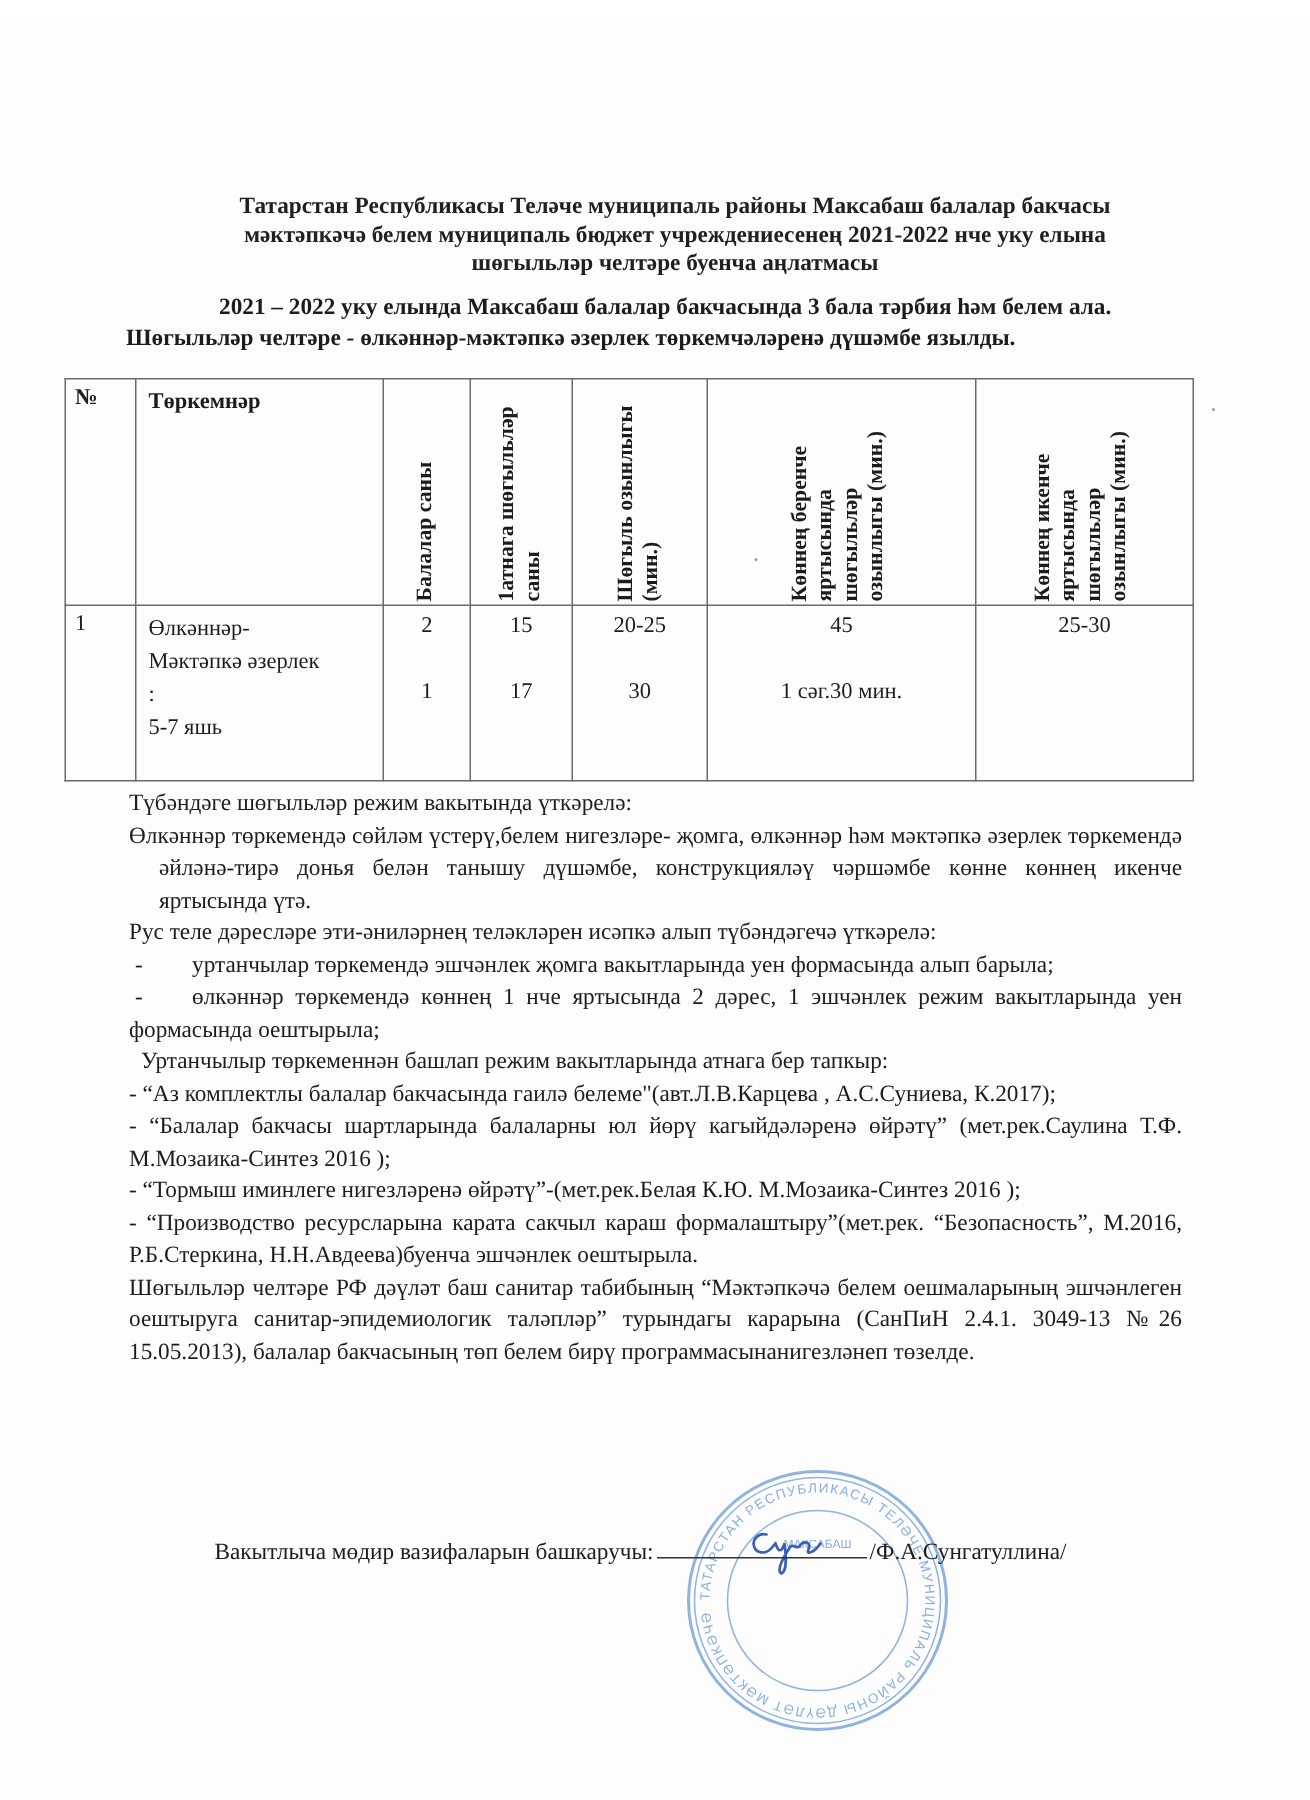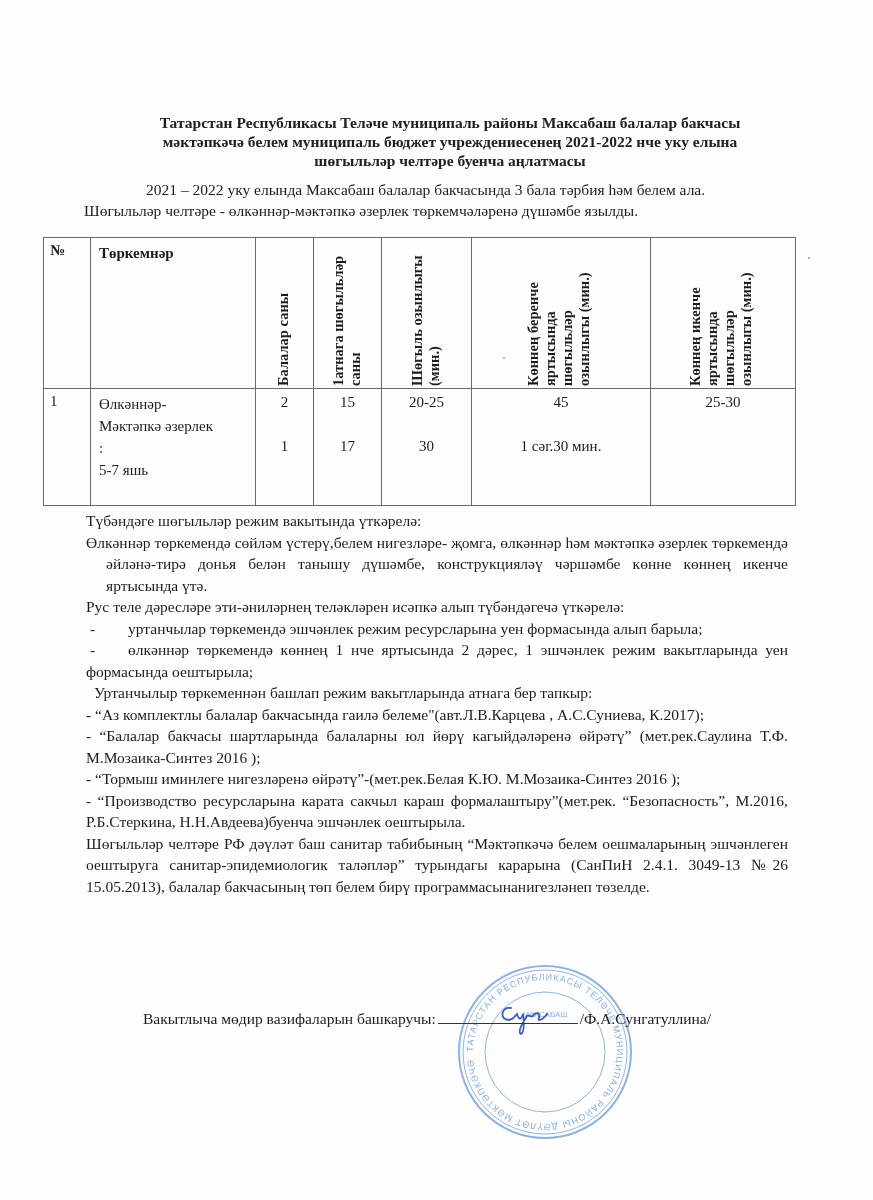--- a/index.html
+++ b/index.html
@@ -1,21 +1,21 @@
 <!DOCTYPE html>
 <html><head>
 <meta charset="utf-8">
 <style>
   html, body { margin: 0; padding: 0; background: #ffffff; }
   body { width: 873px; height: 1200px; position: relative; overflow: hidden;
          font-family: "Liberation Serif", serif; color: #1c1c1c; }
-  .page { position: absolute; inset: 0; background: #fdfdfd; }
+  .page { position: absolute; inset: 0; background: #fdfdfd; margin-top: 15px; }
   .title { position: absolute; left: 100px; top: 113px; width: 700px; text-align: center;
            font-weight: bold; font-size: 15.5px; line-height: 19px; color: #202020; }
-  .intro { position: absolute; left: 84px; top: 179px; width: 700px; font-size: 15.5px; line-height: 21px; }
+  .intro { position: absolute; left: 84px; top: 179px; width: 700px; font-size: 15.5px; line-height: 21px; font-weight: bold; }
   .intro .p1 { text-indent: 62px; }
   table.sched { position: absolute; left: 43px; top: 237px; border-collapse: collapse;
                 font-size: 15px; }
   table.sched td, table.sched th { border: 1px solid #6a6a6a; padding: 0; vertical-align: top; }
   th { font-weight: bold; text-align: left; }
   .hdr-row { height: 151px; }
   .vert { writing-mode: vertical-rl; transform: rotate(180deg); font-weight: bold; font-size: 14.5px;
           line-height: 17px; text-align: left; height: 148px; margin: 0 auto; }
   .c-num { width: 40px; } .c-grp { width: 150px; } .c-kids { width: 57px; }
   .c-week { width: 67px; } .c-dur { width: 89px; } .c-first { width: 178px; } .c-second { width: 144px; }
@@ -108,21 +108,21 @@
         <div>25-30</div>
       </td>
     </tr>
   </tbody>
     </table>
 
   <div class="body">
     <p>Түбәндәге шөгыльләр режим вакытында үткәрелә:</p>
     <p class="hang">Өлкәннәр төркемендә сөйләм үстерү,белем нигезләре- җомга, өлкәннәр һәм мәктәпкә әзерлек төркемендә әйләнә-тирә донья белән танышу дүшәмбе, конструкцияләү чәршәмбе көнне көннең икенче яртысында үтә.</p>
     <p>Рус теле дәресләре эти-әниләрнең теләкләрен исәпкә алып түбәндәгечә үткәрелә:</p>
-    <p><span class="dash">-</span><span>уртанчылар төркемендә эшчәнлек режим ресурсларына уен формасында алып барыла;</span></p>
+    <p><span class="dash">-</span><span>уртанчылар төркемендә эшчәнлек җомга вакытларында уен формасында алып барыла;</span></p>
     <p><span class="dash">-</span><span>өлкәннәр төркемендә көннең 1 нче яртысында 2 дәрес, 1 эшчәнлек режим вакытларында уен формасында оештырыла;</span></p>
     <p class="ind1">Уртанчылыр төркеменнән башлап режим вакытларында атнага бер тапкыр:</p>
     <p>- “Аз комплектлы балалар бакчасында гаилә белеме"(авт.Л.В.Карцева ,  А.С.Суниева, К.2017);</p>
     <p>- “Балалар бакчасы шартларында балаларны юл йөрү кагыйдәләренә өйрәтү” (мет.рек.Саулина Т.Ф. М.Мозаика-Синтез 2016 );</p>
     <p> - “Тормыш иминлеге нигезләренә өйрәтү”-(мет.рек.Белая К.Ю. М.Мозаика-Синтез 2016 );</p>
     <p>- “Производство ресурсларына карата сакчыл караш формалаштыру”(мет.рек. “Безопасность”, М.2016, Р.Б.Стеркина, Н.Н.Авдеева)буенча эшчәнлек оештырыла.</p>
     <p>Шөгыльләр челтәре РФ дәүләт баш санитар табибының “Мәктәпкәчә белем оешмаларының эшчәнлеген оештыруга санитар-эпидемиологик таләпләр” турындагы карарына (СанПиН 2.4.1.  3049-13  №26  15.05.2013),  балалар  бакчасының  төп  белем  бирү программасынанигезләнеп төзелде.</p>
   </div>
 
   <svg class="stamp" viewBox="0 0 180 180">

